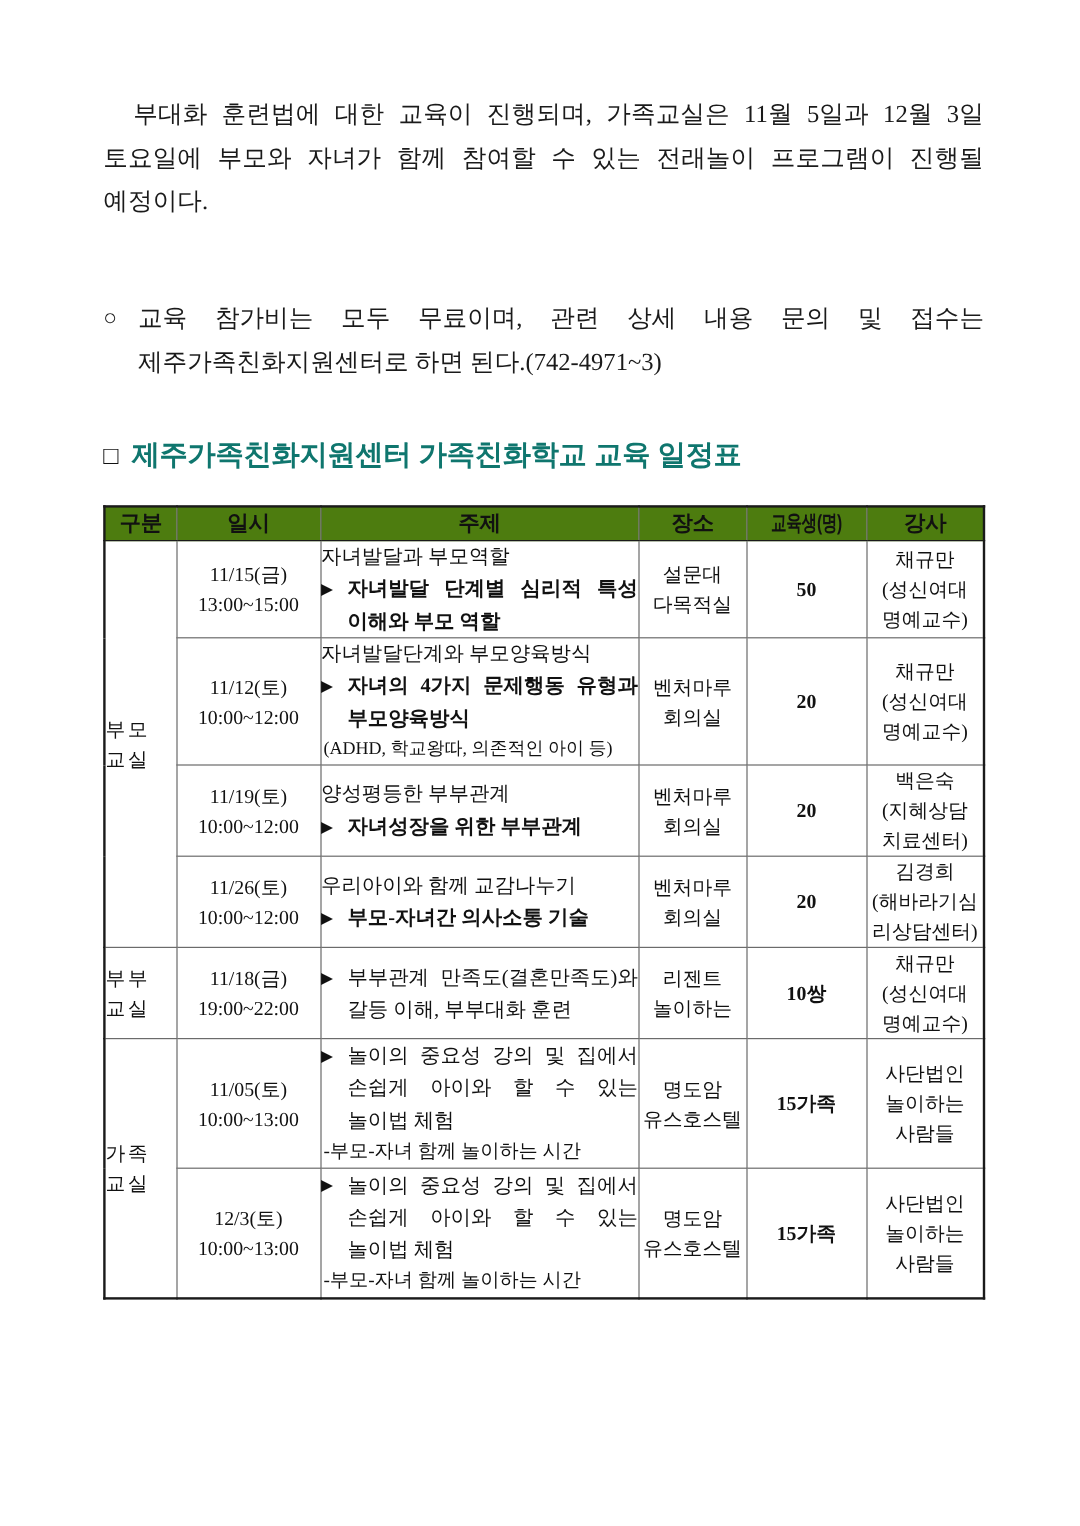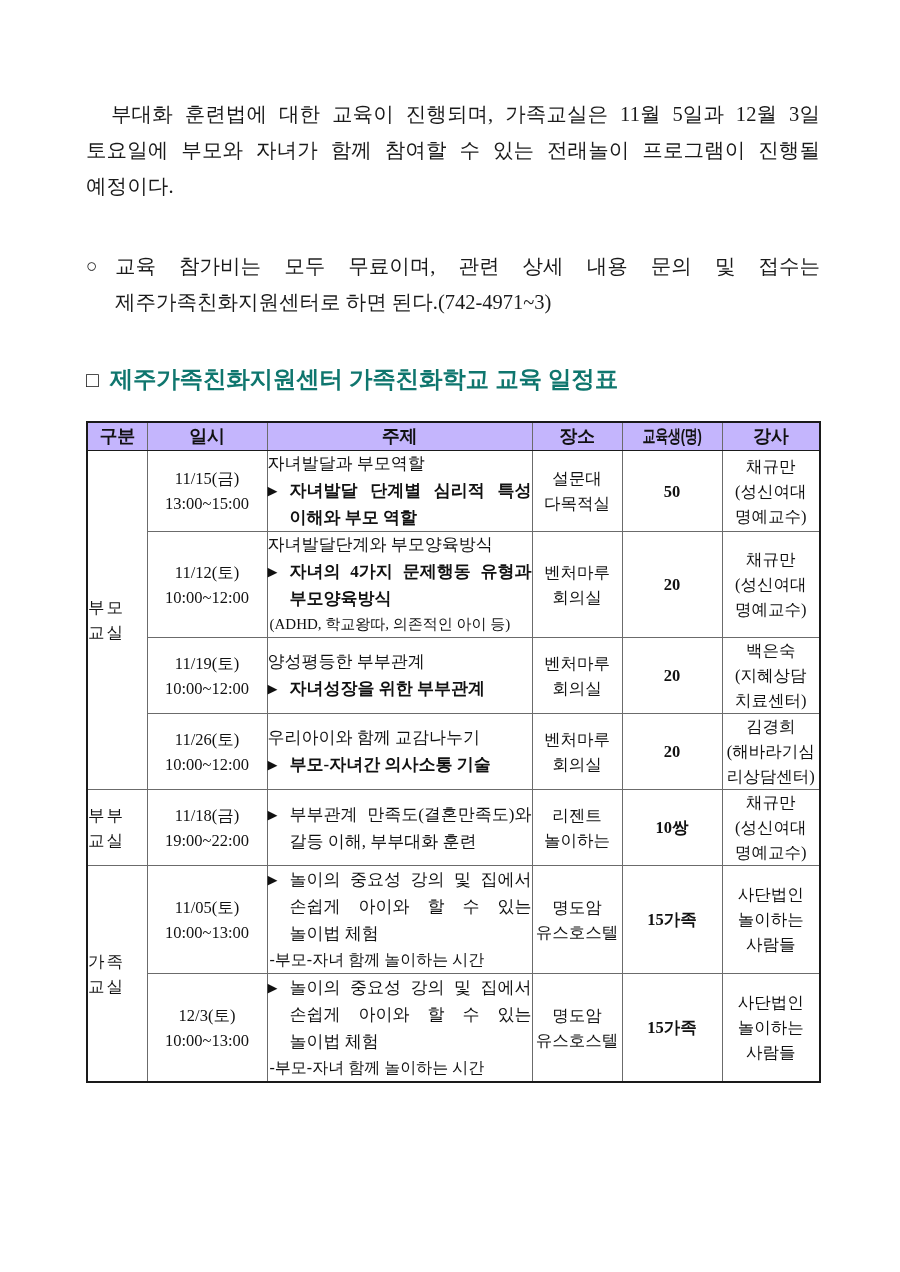--- a/index.html
+++ b/index.html
@@ -23,21 +23,21 @@
     padding: 0;
     position: relative;
   }
 
   
   .para-block {
     position: absolute;
     left: 86px;
     width: 734px;
   }
-  #para-intro { top: 96px; }
+  #para-intro { top: 78px; }
   #para-fee   { top: 248px; }
 
   .para-text {
     font-size: 20.5px;
     line-height: 36px;
     text-align: justify;
     text-justify: inter-character;
     letter-spacing: 0.1px;
     word-break: keep-all;
   }
@@ -104,21 +104,21 @@
   }
   table.schedule td, table.schedule th {
     border: 1px solid #6b6b6b;
     padding: 0;
     vertical-align: middle;
     font-size: 16.5px;
     line-height: 25px;
     color: #111;
   }
   table.schedule thead th {
-    background: #c4b5fd;
+    background: #4d7c0f;
     border-bottom: 1.6px solid #1a1a1a;
     border-top: none;
     font-family: "Liberation Sans", "DejaVu Sans", sans-serif;
     font-weight: bold;
     font-size: 18px;
     text-align: center;
     height: 27px;
     letter-spacing: -0.3px;
   }
   th.h-count span {

